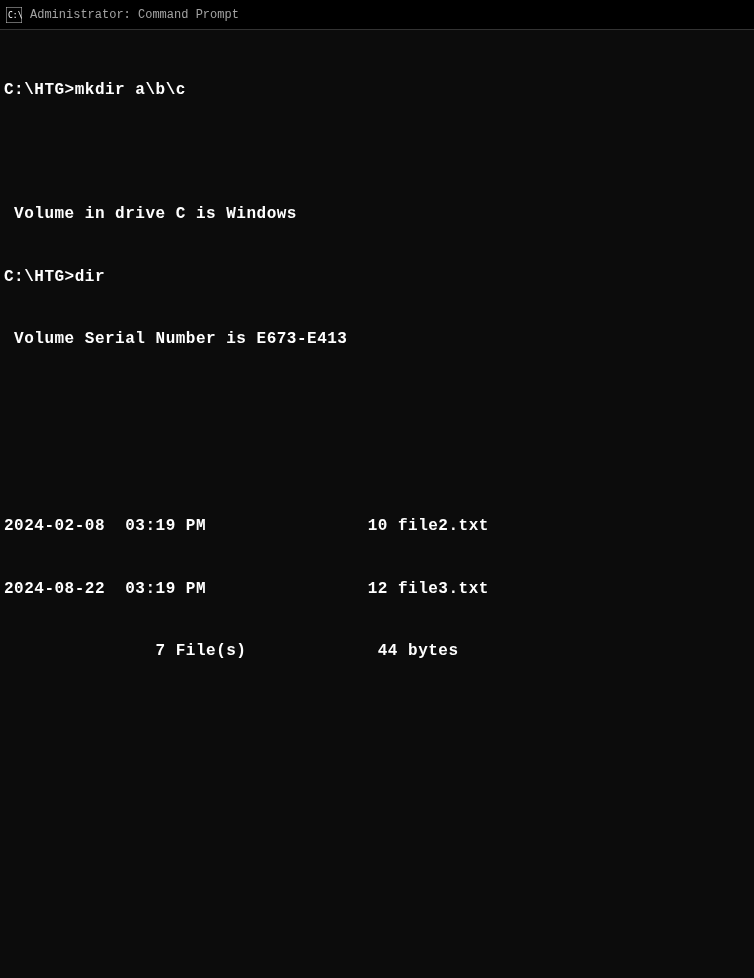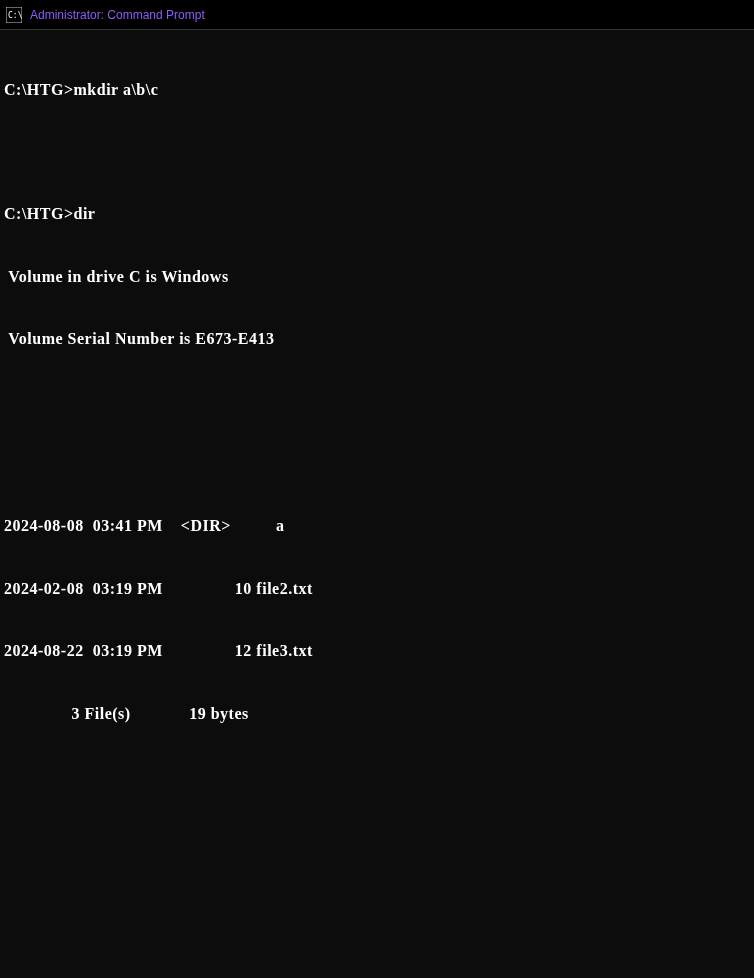--- a/index.html
+++ b/index.html
@@ -30,34 +30,33 @@
       margin-right: 8px;
       display: flex;
       align-items: center;
       justify-content: center;
     }
     .titlebar-icon svg {
       width: 16px;
       height: 16px;
     }
     .titlebar-text {
-      font-family: Liberation Sans, sans-serif;
+      font-family: Liberation Mono, monospace;
       font-size: 12px;
-      color: #8b5cf6;
+      color: #a3a3a3;
     }
     .terminal {
       padding: 8px 4px;
       white-space: pre;
       line-height: 1.3;
       font-weight: bold;
       letter-spacing: 0.5px;
     }
     .line {
       display: block;
-      font-family: Liberation Serif, serif;
     }
     .blank {
       height: 1.3em;
     }
   </style>
 </head>
 <body>
 
 <div class="titlebar">
   <span class="titlebar-icon">
@@ -65,29 +64,28 @@
       <rect x="0" y="0" width="16" height="16" fill="#000" stroke="#ccc" stroke-width="1"></rect>
       <text x="2" y="11" font-size="8" fill="#fff" font-family="monospace">C:\</text>
     </svg>
   </span>
   <span class="titlebar-text">Administrator: Command Prompt</span>
 </div>
 
 <div class="terminal">
   <span class="line">C:\HTG&gt;mkdir a\b\c</span>
   <div class="blank"></div>
+  <span class="line"> Volume in drive C is Windows</span>
   <span class="line">C:\HTG&gt;dir</span>
-  <span class="line"> Volume in drive C is Windows</span>
   <span class="line"> Volume Serial Number is E673-E413</span>
   <div class="blank"></div>
   <div class="blank"></div>
-  <span class="line">2024-08-08  03:41 PM    &lt;DIR&gt;          a</span>
   <span class="line">2024-02-08  03:19 PM                10 file2.txt</span>
   <span class="line">2024-08-22  03:19 PM                12 file3.txt</span>
-  <span class="line">               3 File(s)             19 bytes</span>
+  <span class="line">               7 File(s)             44 bytes</span>
   
   
   
   
   
   
   
   
   
   

